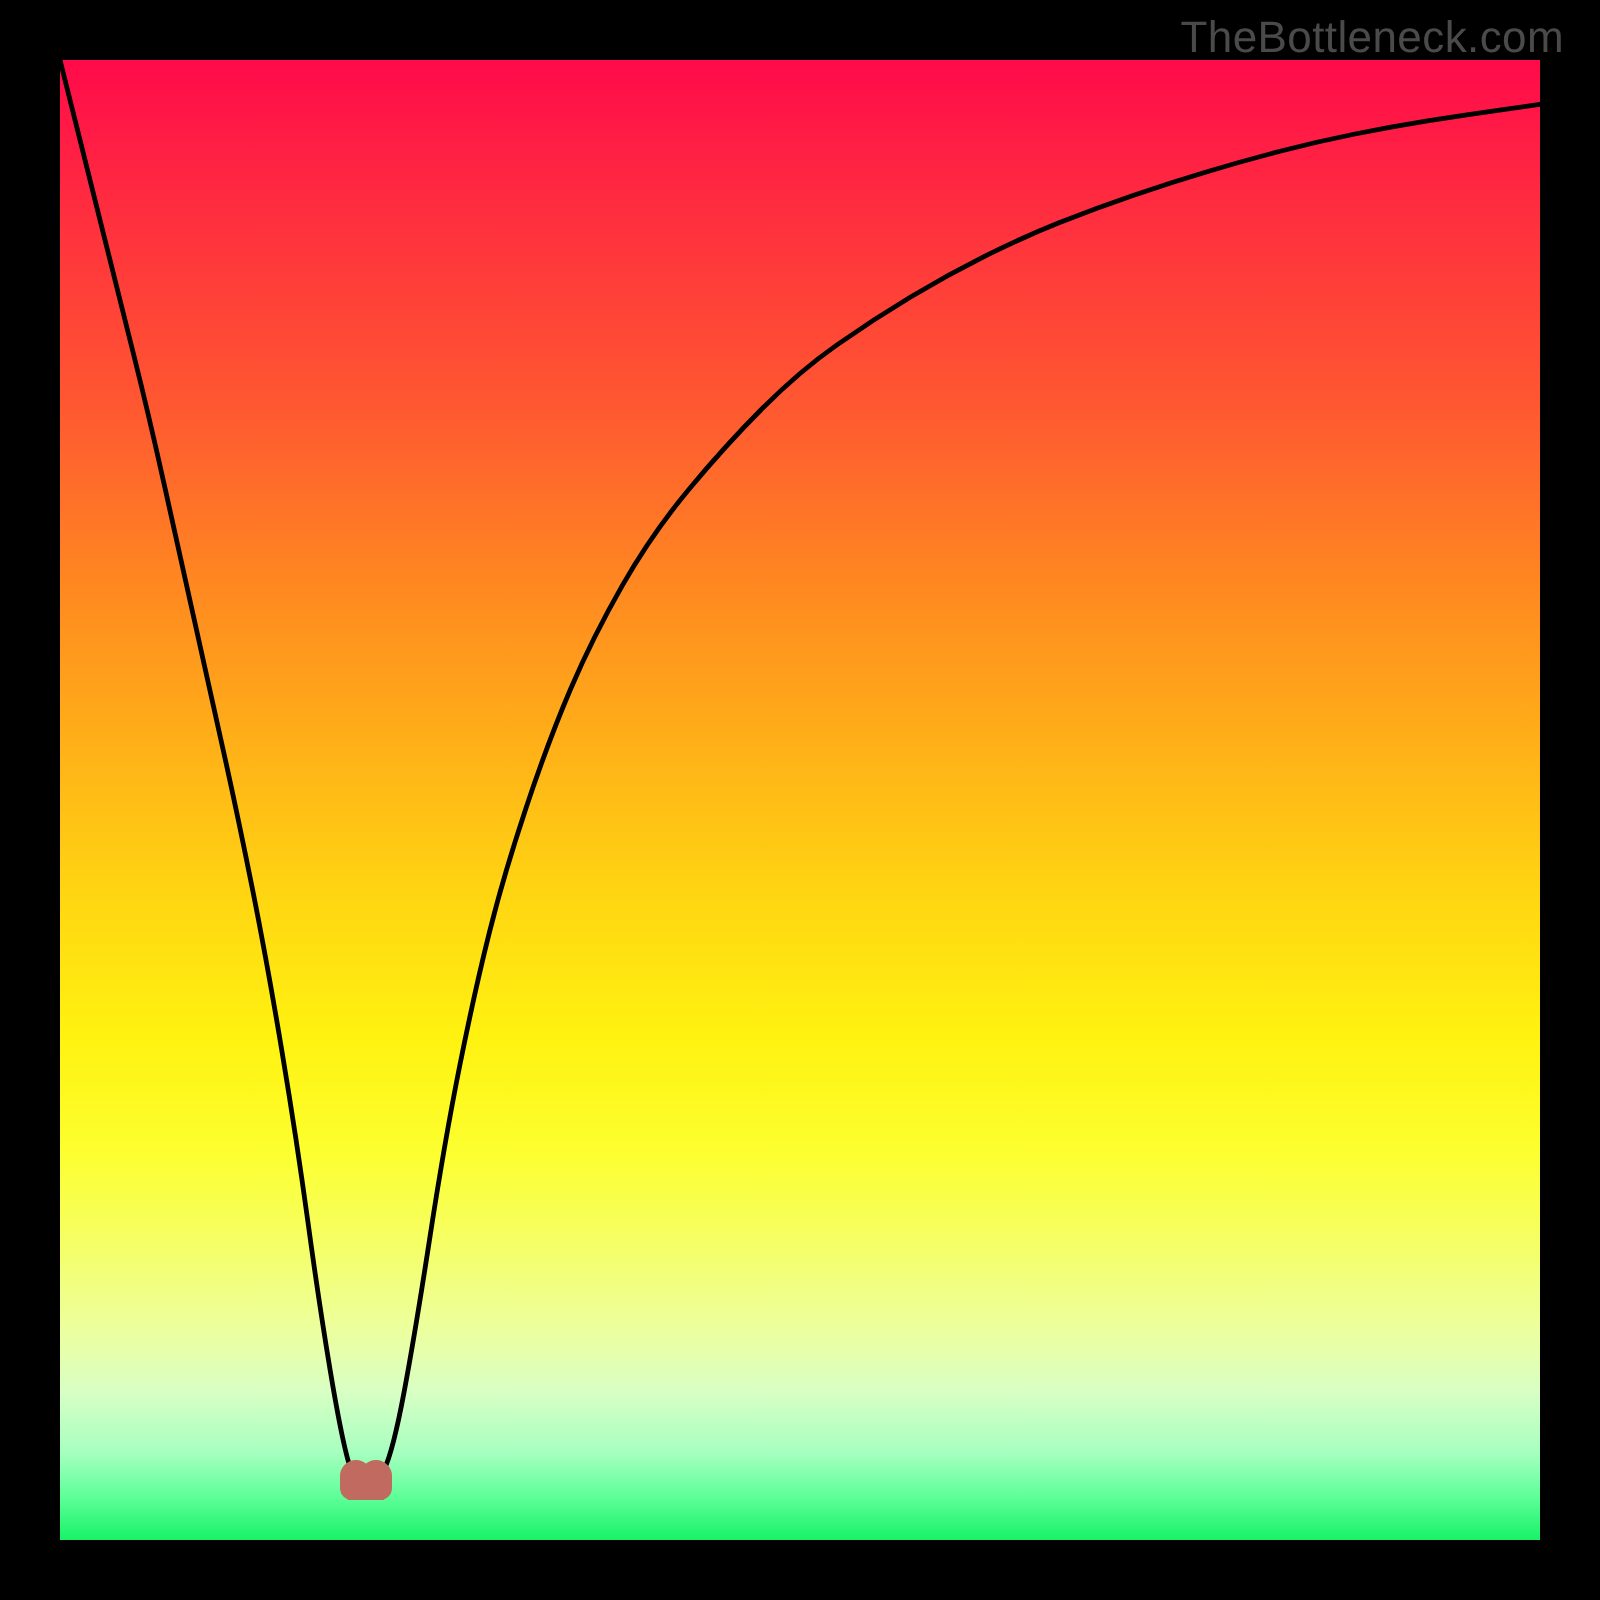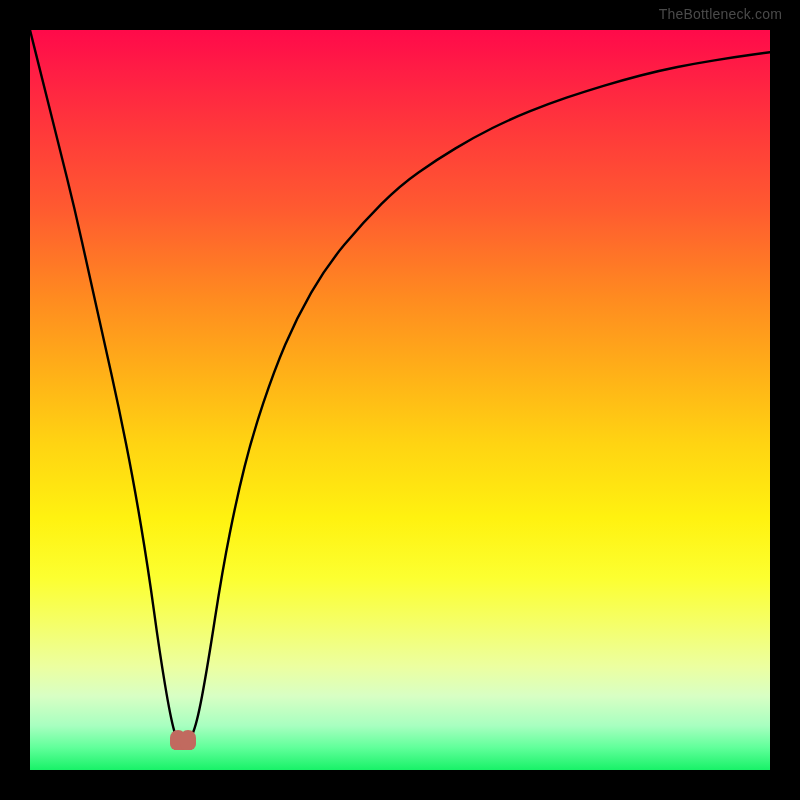--- a/index.html
+++ b/index.html
@@ -9,21 +9,21 @@
     background: #000;
     position: relative;
     font-family: Arial, sans-serif;
     overflow: hidden;
   }
   .watermark {
     position: absolute;
     top: 6px;
     right: 18px;
     color: #4a4a4a;
-    font-size: 14px;
+    font-size: 22px;
     font-weight: 500;
     z-index: 30;
     letter-spacing: 0.2px;
   }
   .plot-area {
     position: absolute;
     left: 30px;
     top: 30px;
     width: 740px;
     height: 740px;

